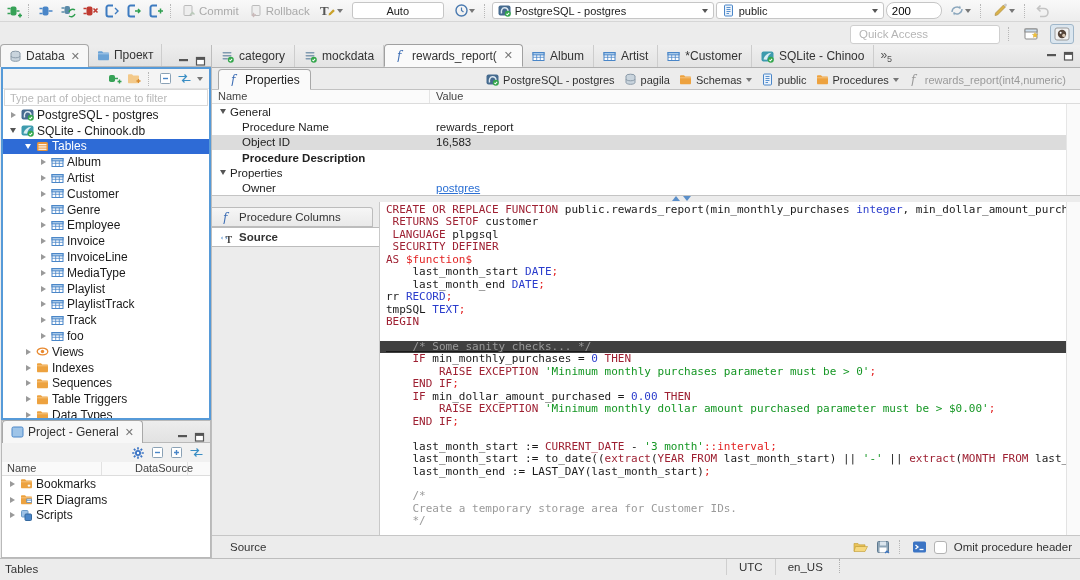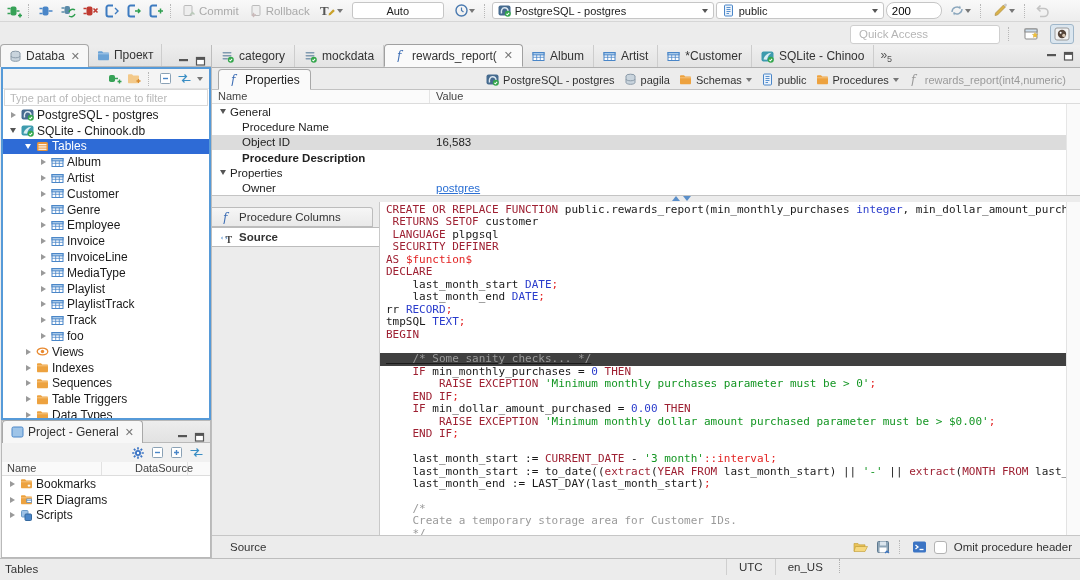--- a/index.html
+++ b/index.html
@@ -835,20 +835,21 @@
         <span class="h1">Name</span>
         <span class="h2">Value</span>
       </div>
       <div>
           <div class="pg-row">
             <span class="pg-name"><span class="ga"></span>General</span>
             <span class="pg-value"></span>
           </div>
           <div class="pg-row">
             <span class="pg-name child">Procedure Name</span>
+            <span class="pg-value">rewards_report</span>
           </div>
           <div class="pg-row sel">
             <span class="pg-name child">Object ID</span>
             <span class="pg-value">16,583</span>
           </div>
           <div class="pg-row">
             <span class="pg-name child bold">Procedure Description</span>
             <span class="pg-value"></span>
           </div>
           <div class="pg-row">
@@ -890,21 +891,20 @@
             <span>Source</span>
           </div>
         </div>
       <div class="code-wrap">
         <div class="code">
             <div class="cl"><span class="c-k">CREATE OR REPLACE FUNCTION</span><span> public.rewards_report(min_monthly_purchases </span><span class="c-t">integer</span><span>, min_dollar_amount_purchased </span></div>
             <div class="cl"><span class="c-k"> RETURNS SETOF</span><span> customer</span></div>
             <div class="cl"><span class="c-k"> LANGUAGE</span><span> plpgsql</span></div>
             <div class="cl"><span class="c-k"> SECURITY DEFINER</span></div>
             <div class="cl"><span class="c-k">AS</span><span> </span><span class="c-r">$function$</span></div>
-            <div class="cl"><span class="c-k">DECLARE</span></div>
             <div class="cl"><span>    last_month_start </span><span class="c-t">DATE</span><span class="c-r">;</span></div>
             <div class="cl"><span>    last_month_end </span><span class="c-t">DATE</span><span class="c-r">;</span></div>
             <div class="cl"><span>rr </span><span class="c-t">RECORD</span><span class="c-r">;</span></div>
             <div class="cl"><span>tmpSQL </span><span class="c-t">TEXT</span><span class="c-r">;</span></div>
             <div class="cl"><span class="c-k">BEGIN</span></div>
             <div class="cl">&nbsp;</div>
             <div class="cl hl"><span class="c-c">    /* Some sanity checks... */</span></div>
             <div class="cl"><span class="c-k">    IF</span><span> min_monthly_purchases = </span><span class="c-n">0</span><span> </span><span class="c-k">THEN</span></div>
             <div class="cl"><span class="c-k">        RAISE EXCEPTION</span><span> </span><span class="c-s">'Minimum monthly purchases parameter must be &gt; 0'</span><span class="c-r">;</span></div>
             <div class="cl"><span class="c-k">    END IF</span><span class="c-r">;</span></div>

